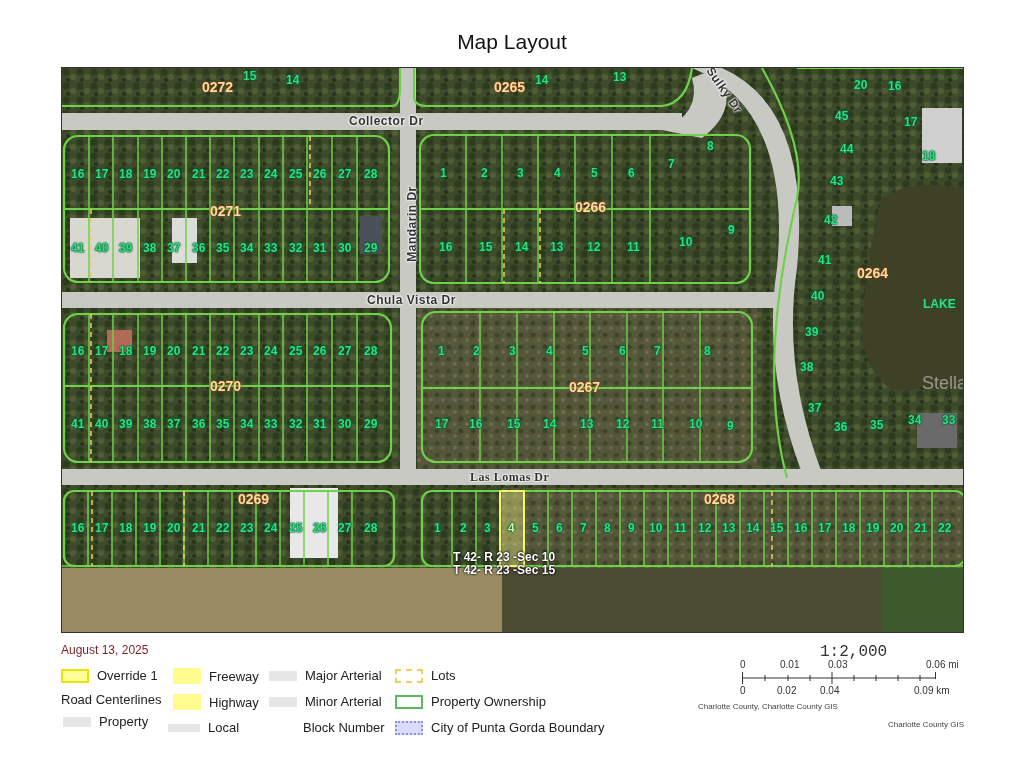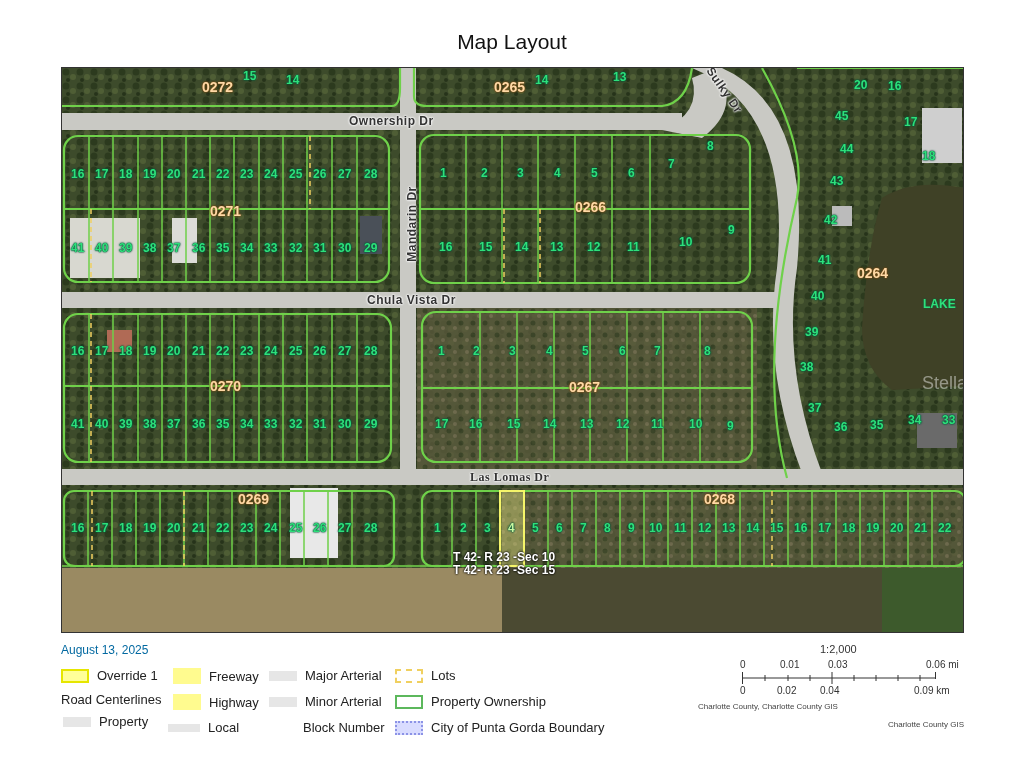--- a/index.html
+++ b/index.html
@@ -8,21 +8,21 @@
   .map { position: absolute; left: 61px; top: 67px; width: 903px; height: 566px; border: 1px solid #333; overflow: hidden;
          background: #3b4a2a; }
   .map svg { position: absolute; left: 0; top: 0; }
   .lbl { position: absolute; font-size: 11px; font-weight: bold; line-height: 1; white-space: nowrap; pointer-events: none; }
   .lot { color: #2ee07a; text-shadow: 0 0 2px #064, 0 0 2px #064, 0 0 1px #000; font-size: 12px; }
   .blk { color: #ffd9a6; font-size: 14px; text-shadow: 0 0 2px #7a4a10, 0 0 2px #7a4a10; }
   .road { color: #333; font-size: 12px; text-shadow: 0 0 2px #fff, 0 0 2px #fff, 0 0 3px #fff; letter-spacing: 0.5px; }
   .sec { color: #fff; font-size: 12px; text-shadow: 0 0 2px #000, 0 0 2px #000; }
   .lake { color: #2ee07a; font-size: 12px; text-shadow: 0 0 2px #064; }
   .wm { color: rgba(255,255,255,0.45); font-size: 18px; font-weight: normal; }
-  .date { position: absolute; left: 61px; top: 643px; font-size: 12px; color: #0369a1; }
+  .date { position: absolute; left: 61px; top: 643px; font-size: 12px; color: #7f1d1d; }
   .legend { position: absolute; left: 61px; top: 664px; width: 560px; height: 80px; font-size: 13px; color: #222; }
   .li { position: absolute; display: flex; align-items: center; }
   .sw { display: inline-block; width: 28px; height: 14px; margin-right: 8px; }
   .scale { position: absolute; left: 730px; top: 643px; width: 240px; height: 70px; font-size: 10px; color: #333; }
   .credit { position: absolute; font-size: 8px; color: #444; }
 </style>
 </head>
 <body>
 
 <div class="title">Map Layout</div>
@@ -167,21 +167,21 @@
         <line x1="29" y1="141" x2="29" y2="214"></line>
       <line x1="29" y1="246" x2="29" y2="394"></line>
         <line x1="478" y1="141" x2="478" y2="215"></line>
         <line x1="442" y1="141" x2="442" y2="215"></line>
       <line x1="30" y1="423" x2="30" y2="498"></line>
         <line x1="122" y1="423" x2="122" y2="498"></line>
         <line x1="710" y1="423" x2="710" y2="498"></line>
     </g>
   </svg>
 
-  <span class="lbl road" style="left:287px;top:47px;">Ownership Dr</span>
+  <span class="lbl road" style="left:287px;top:47px;">Collector Dr</span>
   <span class="lbl road" style="left:305px;top:226px;">Chula Vista Dr</span>
   <span class="lbl road" style="left:408px;top:403px;font-family:Liberation Serif, serif;">Las Lomas Dr</span>
   <span class="lbl road" style="left:312px;top:150px;transform:rotate(-90deg);">Mandarin Dr</span>
   <span class="lbl road" style="left:636px;top:16px;transform:rotate(55deg);">Sulky Dr</span>
 
   <span class="lbl blk" style="left:140px;top:12px;">0272</span>
   <span class="lbl blk" style="left:432px;top:12px;">0265</span>
   <span class="lbl blk" style="left:148px;top:136px;">0271</span>
   <span class="lbl blk" style="left:513px;top:132px;">0266</span>
   <span class="lbl blk" style="left:795px;top:198px;">0264</span>
@@ -409,21 +409,21 @@
     <span class="sw" style="border:2px solid #5cb85c;height:14px;"></span>
     <span>Property Ownership</span>
   </div>
   <div class="li" style="left:334px;top:56px;">
     <span class="sw" style="background:#d9dcff;border:2px dotted #8c93e6;height:14px;"></span>
     <span>City of Punta Gorda Boundary</span>
   </div>
 </div>
 
 <div class="scale">
-  <div style="position:absolute;left:90px;top:0;font-size:11px;">1:2,000</div>
+  <div style="position:absolute;left:90px;top:0;font-size:16px;font-family:Liberation Mono, monospace;">1:2,000</div>
   <span style="position:absolute;left:10px;top:16px;">0</span>
   <span style="position:absolute;left:50px;top:16px;">0.01</span>
   <span style="position:absolute;left:98px;top:16px;">0.03</span>
   <span style="position:absolute;left:196px;top:16px;text-align:right;">0.06 mi</span>
   <svg style="position:absolute;left:12px;top:29px;" width="195" height="12">
     <line x1="0" y1="6" x2="194" y2="6" stroke="#333" stroke-width="1"></line>
     <g stroke="#333" stroke-width="1">
       <line x1="0.5" y1="0" x2="0.5" y2="12"></line>
         <line x1="23" y1="3" x2="23" y2="9"></line>
         <line x1="46" y1="3" x2="46" y2="9"></line>

